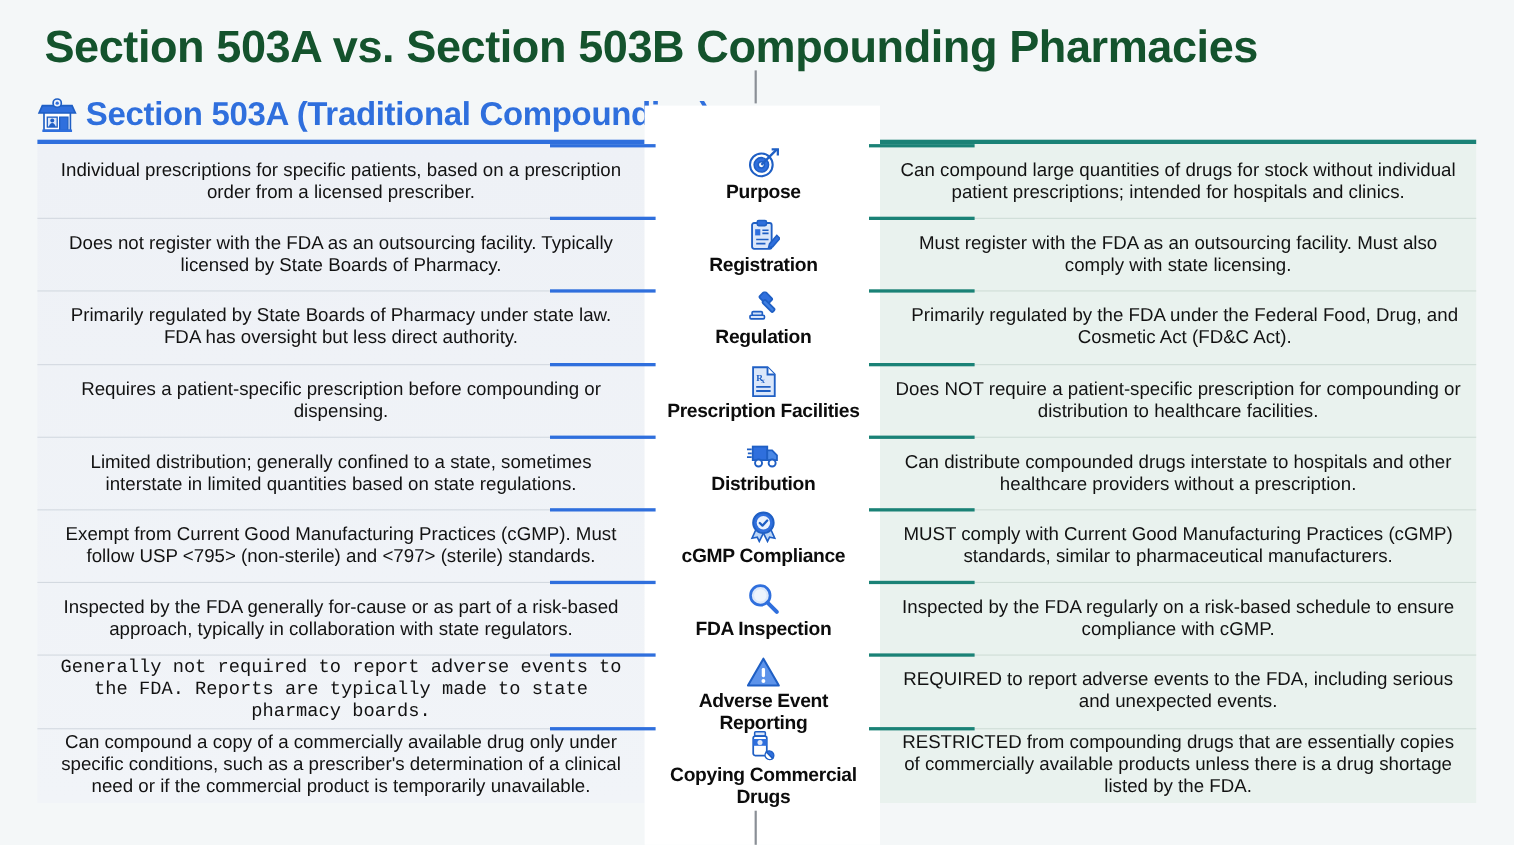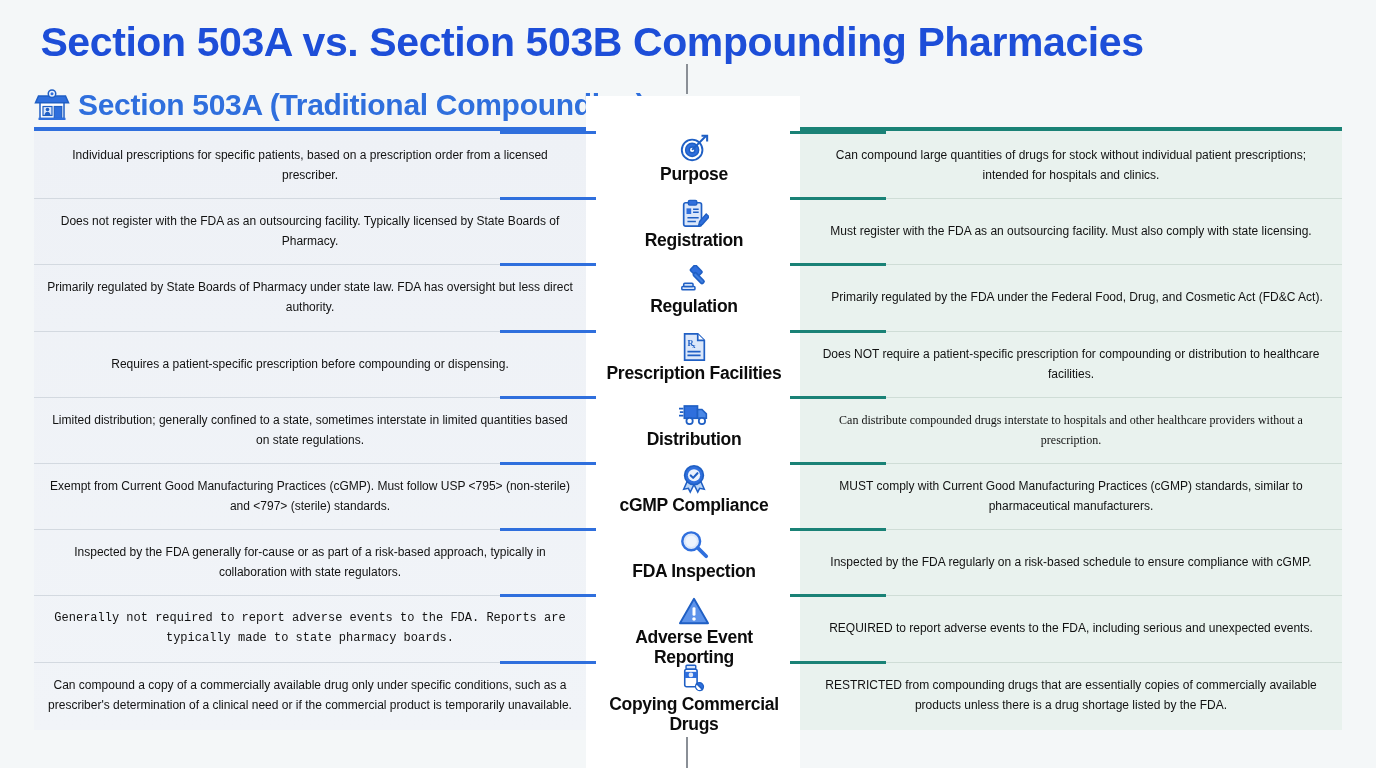--- a/index.html
+++ b/index.html
@@ -10,21 +10,21 @@
     -webkit-font-smoothing:antialiased;
   }
   #root{position:relative;width:1376px;height:768px;}
 
   
   .title{
     position:absolute;left:0;top:14px;width:1184px;
     text-align:center;
     font-size:41px;line-height:56px;
     font-weight:bold;
-    color:#1d4ed8;
+    color:#14532d;
     letter-spacing:-0.4px;
   }
 
   
   .hdr{
     position:absolute;top:84px;height:42px;
     display:flex;align-items:center;
   }
   .hdr-left{left:34px;width:552px;justify-content:flex-start;}
   .hdr-right{left:800px;width:542px;justify-content:flex-end;}
@@ -48,21 +48,21 @@
   .panel-center{left:586px;width:214px;top:96px;height:672px;background:#ffffff;}
 
   
   .cell{
     position:absolute;
     display:flex;align-items:center;justify-content:center;
     box-sizing:border-box;
     padding:0 12px;
     text-align:center;
     color:#121212;
-    font-size:12px;line-height:20px;
+    font-size:17px;line-height:20px;
     font-weight:500;
   }
   .cell-left{left:34px;width:552px;}
   .cell-right{left:800px;width:542px;}
 
   
   .sep{position:absolute;height:1px;background:#d3d9e0;}
   .sep-left{left:34px;width:552px;}
   .sep-right{left:800px;width:542px;background:#cfddd6;}
 
@@ -178,21 +178,21 @@
             <text x="14" y="17" font-family="Liberation Serif, serif" font-size="7" font-weight="bold" fill="#1f5fc4">x</text>
             <path d="M9 21h14M9 25h14" stroke="#1f5fc4" stroke-width="1.8"></path>
           </svg></span>
         <div class="clabel two" style="width: 190px;">Prescription Facilities</div>
       </div>
       <div class="sep sep-left" style="top: 396.8px;"></div>
       <div class="sep sep-right" style="top: 396.8px;"></div>
       <div class="tick tick-l" style="top: 395.8px;"></div>
       <div class="tick tick-r" style="top: 395.8px;"></div>
       <div class="cell cell-left" style="top: 398.8px; height: 62.2px;">Limited distribution; generally confined to a state, sometimes interstate in limited quantities based on state regulations.</div>
-      <div class="cell cell-right" style="top: 398.8px; height: 62.2px; font-family: Liberation Serif, serif;">Can distribute compounded drugs interstate to hospitals and other healthcare providers without a prescription.</div>
+      <div class="cell cell-right" style="top: 398.8px; height: 62.2px;">Can distribute compounded drugs interstate to hospitals and other healthcare providers without a prescription.</div>
       <div class="crow" style="top: 396.8px; height: 66.2px;">
         <span class="cicon"><svg viewBox="0 0 34 32" width="30" height="30">
             <rect x="6" y="8" width="15" height="14" fill="#2f6fdd" stroke="#1f5fc4" stroke-width="1.8"></rect>
             <path d="M21 12h5l5 5v5h-10z" fill="#4a88e6" stroke="#1f5fc4" stroke-width="1.8"></path>
             <circle cx="12" cy="25" r="3.6" fill="#ffffff" stroke="#1f5fc4" stroke-width="2"></circle>
             <circle cx="26" cy="25" r="3.6" fill="#ffffff" stroke="#1f5fc4" stroke-width="2"></circle>
             <path d="M0 11h5M1 15h4M0 19h5" stroke="#1f5fc4" stroke-width="1.8"></path>
           </svg></span>
         <div class="clabel">Distribution</div>
       </div>

